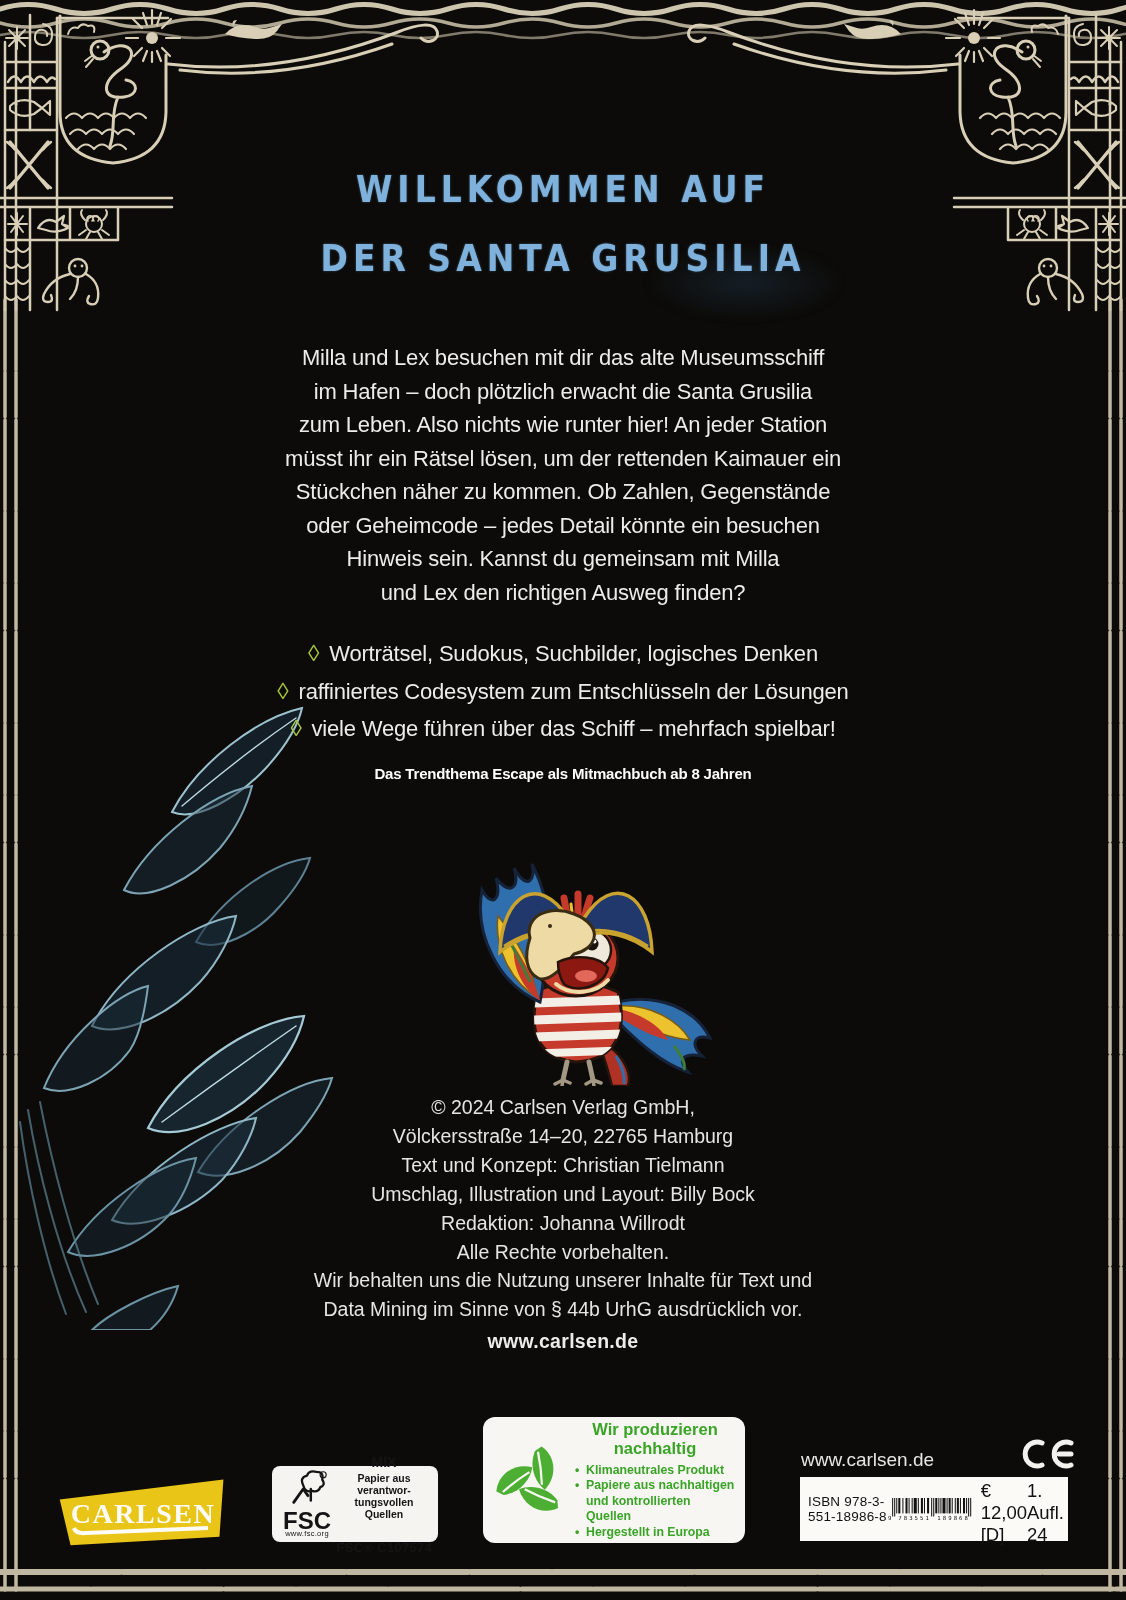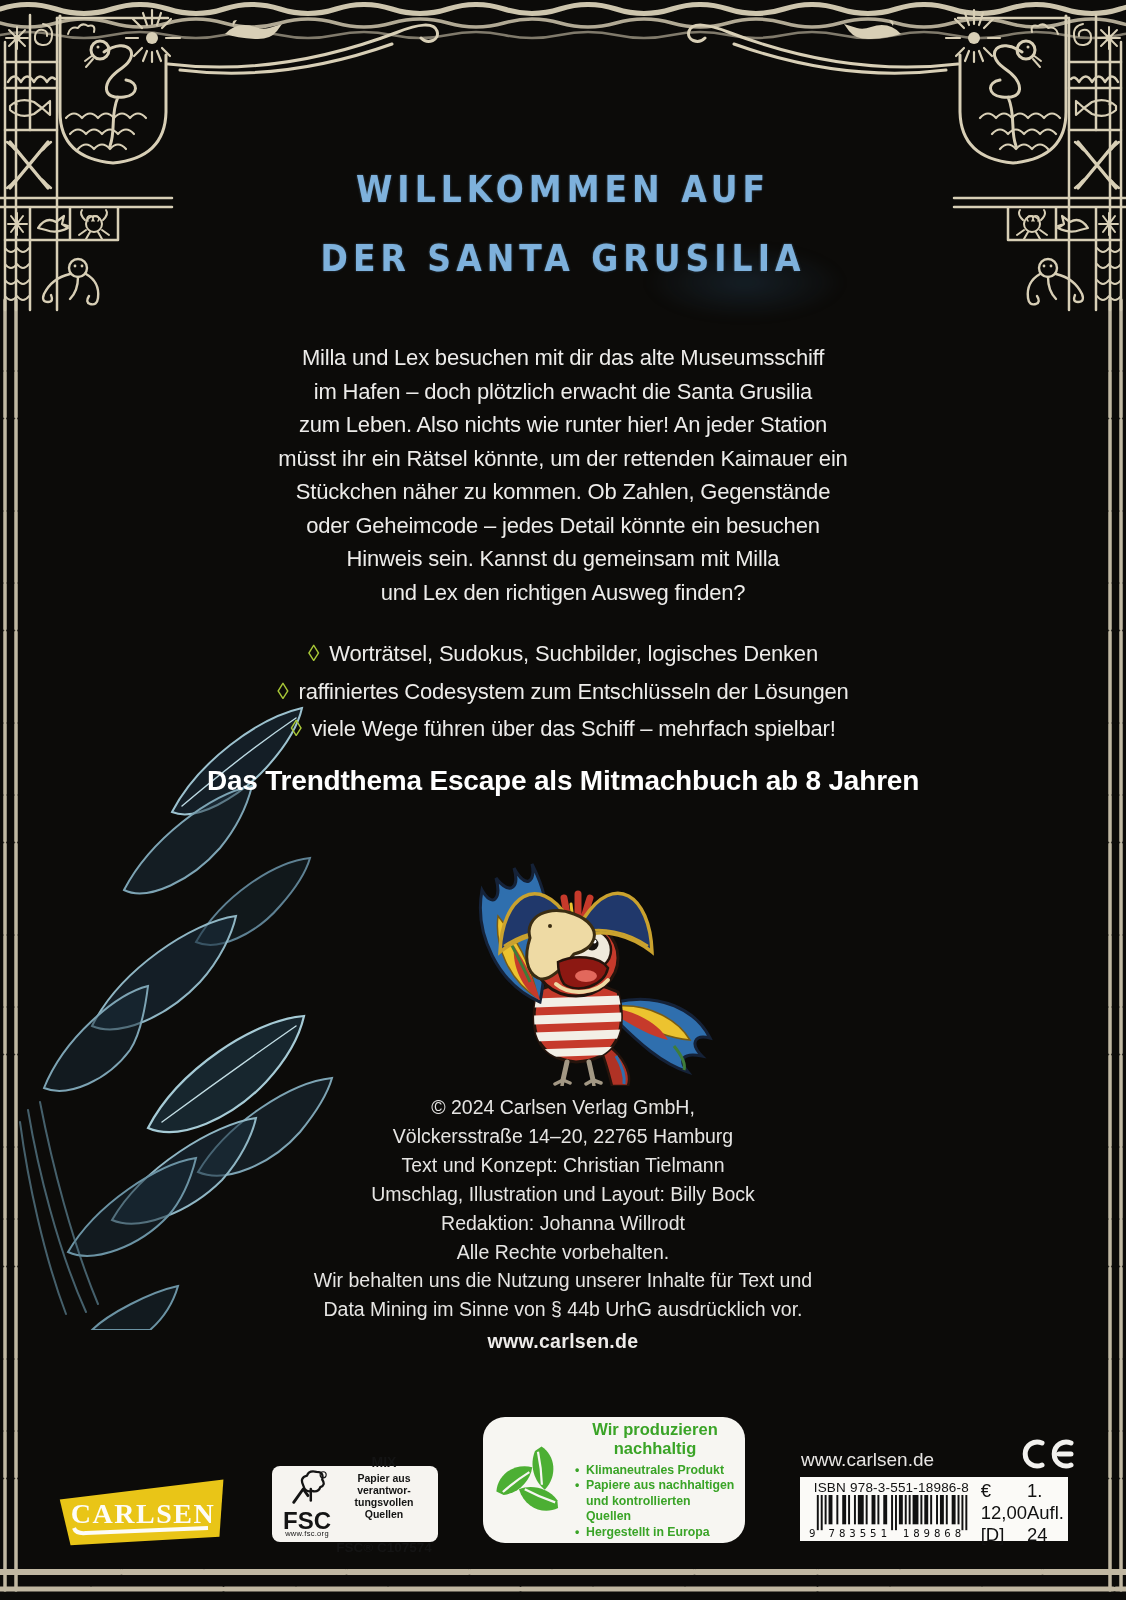--- a/index.html
+++ b/index.html
@@ -10,51 +10,51 @@
   .title{position:absolute;top:162px;left:0;width:100%;text-align:center;
          font-family:"DejaVu Sans",sans-serif;font-weight:bold;color:#7eb1dc;
          font-size:33px;letter-spacing:5px;line-height:62px;transform:scaleY(1.12);
          text-shadow:0 0 2px rgba(126,177,220,.55), 1px 1px 0 rgba(0,0,0,.7);}
   .intro{position:absolute;top:341px;left:0;width:100%;text-align:center;color:#edecea;
          font-size:22px;line-height:33.5px;letter-spacing:-0.2px;}
   .bullets{position:absolute;top:635px;left:0;width:100%;text-align:center;color:#edecea;
          font-size:22px;line-height:36.5px;letter-spacing:-0.2px;}
   .diamond{color:#a9c838;margin-right:10px;font-size:23px;}
   .tagline{position:absolute;top:765px;left:0;width:100%;text-align:center;color:#fff;
-         font-weight:bold;font-size:28px;letter-spacing:-0.2px;}
+         font-weight:bold;font-size:15px;letter-spacing:-0.2px;}
   .colophon{position:absolute;top:1093px;left:0;width:100%;text-align:center;color:#e6e5e3;
          font-size:19.5px;line-height:28.9px;}
   .site-center{position:absolute;top:1330px;left:0;width:100%;text-align:center;color:#edebe9;
          font-size:19.5px;font-weight:bold;letter-spacing:.3px;}
   .smudge{position:absolute;left:645px;top:245px;width:200px;height:75px;
          background:radial-gradient(ellipse at center, rgba(35,60,82,.40), rgba(0,0,0,0) 70%);
          filter:blur(4px);}
   
   .fsc-box{position:absolute;left:272px;top:1466px;width:166px;height:76px;background:#f6f4f0;
          border-radius:8px;display:flex;align-items:center;box-sizing:border-box;
          padding:4px 6px;color:#141414;}
   .fsc-left{width:58px;text-align:center;}
   .fsc-word{font-family:Liberation Sans, sans-serif;font-weight:bold;font-size:24px;line-height:17px;}
   .fsc-url{font-size:7.5px;letter-spacing:.3px;}
   .fsc-right{flex:1;text-align:center;font-weight:bold;}
   .fsc-mix{font-size:14px;margin-bottom:2px;}
   .fsc-line{font-size:10.5px;line-height:12px;}
   .fsc-code{font-size:13.5px;margin-top:20px;}
   .eco-box{position:absolute;left:483px;top:1417px;width:262px;height:126px;background:#f7f6f2;
-         border-radius:22px;display:flex;align-items:center;box-sizing:border-box;
+         border-radius:12px;display:flex;align-items:center;box-sizing:border-box;
          padding:8px 10px 8px 6px;}
   .eco-text{flex:1;}
   .eco-title{color:#3aa427;font-weight:bold;font-size:16.5px;line-height:19px;text-align:center;margin-bottom:5px;}
   .eco-items{color:#3aa427;font-weight:bold;font-size:12.3px;line-height:15.5px;text-align:left;}
   .eco-item{position:relative;padding-left:11px;}
   .eco-dot{position:absolute;left:0;}
   .site-right{position:absolute;left:801px;top:1449px;color:#e8e6e4;font-size:19px;}
   .barcode-box{position:absolute;left:800px;top:1477px;width:268px;height:64px;background:#fbfaf7;
          display:flex;box-sizing:border-box;padding:3px 4px 3px 8px;color:#111;}
-  .bc-left{width:172px;display:flex;flex-direction:column;align-items:center;}
+  .bc-left{width:172px;display:flex;align-items:center;}
   .bc-isbn{font-size:13.5px;line-height:15px;letter-spacing:.2px;}
   .bc-right{flex:1;display:flex;flex-direction:row;justify-content:center;
          font-size:18.5px;line-height:22px;padding-left:6px;}
 </style>
 </head>
 <body>
 
 <div class="page">
 
   <svg class="abs" style="left:0;top:0;width:1126px;height:340px" viewBox="0 0 1126 340">
@@ -147,21 +147,21 @@
 
   <div class="title">
     <div>WILLKOMMEN AUF</div>
     <div>DER SANTA GRUSILIA</div>
   </div>
 
   <div class="intro">
     <div>Milla und Lex besuchen mit dir das alte Museumsschiff</div>
     <div>im Hafen – doch plötzlich erwacht die Santa Grusilia</div>
     <div>zum Leben. Also nichts wie runter hier! An jeder Station</div>
-    <div>müsst ihr ein Rätsel könnte, um der rettenden Kaimauer ein</div>
+    <div>müsst ihr ein Rätsel lösen, um der rettenden Kaimauer ein</div>
     <div>Stückchen näher zu kommen. Ob Zahlen, Gegenstände</div>
     <div>oder Geheimcode – jedes Detail könnte ein besuchen</div>
     <div>Hinweis sein. Kannst du gemeinsam mit Milla</div>
     <div>und Lex den richtigen Ausweg finden?</div>
   </div>
 
   <div class="bullets">
     <div><span class="diamond">◊</span><span>Worträtsel, Sudokus, Suchbilder, logisches Denken</span></div>
     <div><span class="diamond">◊</span><span>raffiniertes Codesystem zum Entschlüsseln der Lösungen</span></div>
     <div><span class="diamond">◊</span><span>viele Wege führen über das Schiff – mehrfach spielbar!</span></div>

